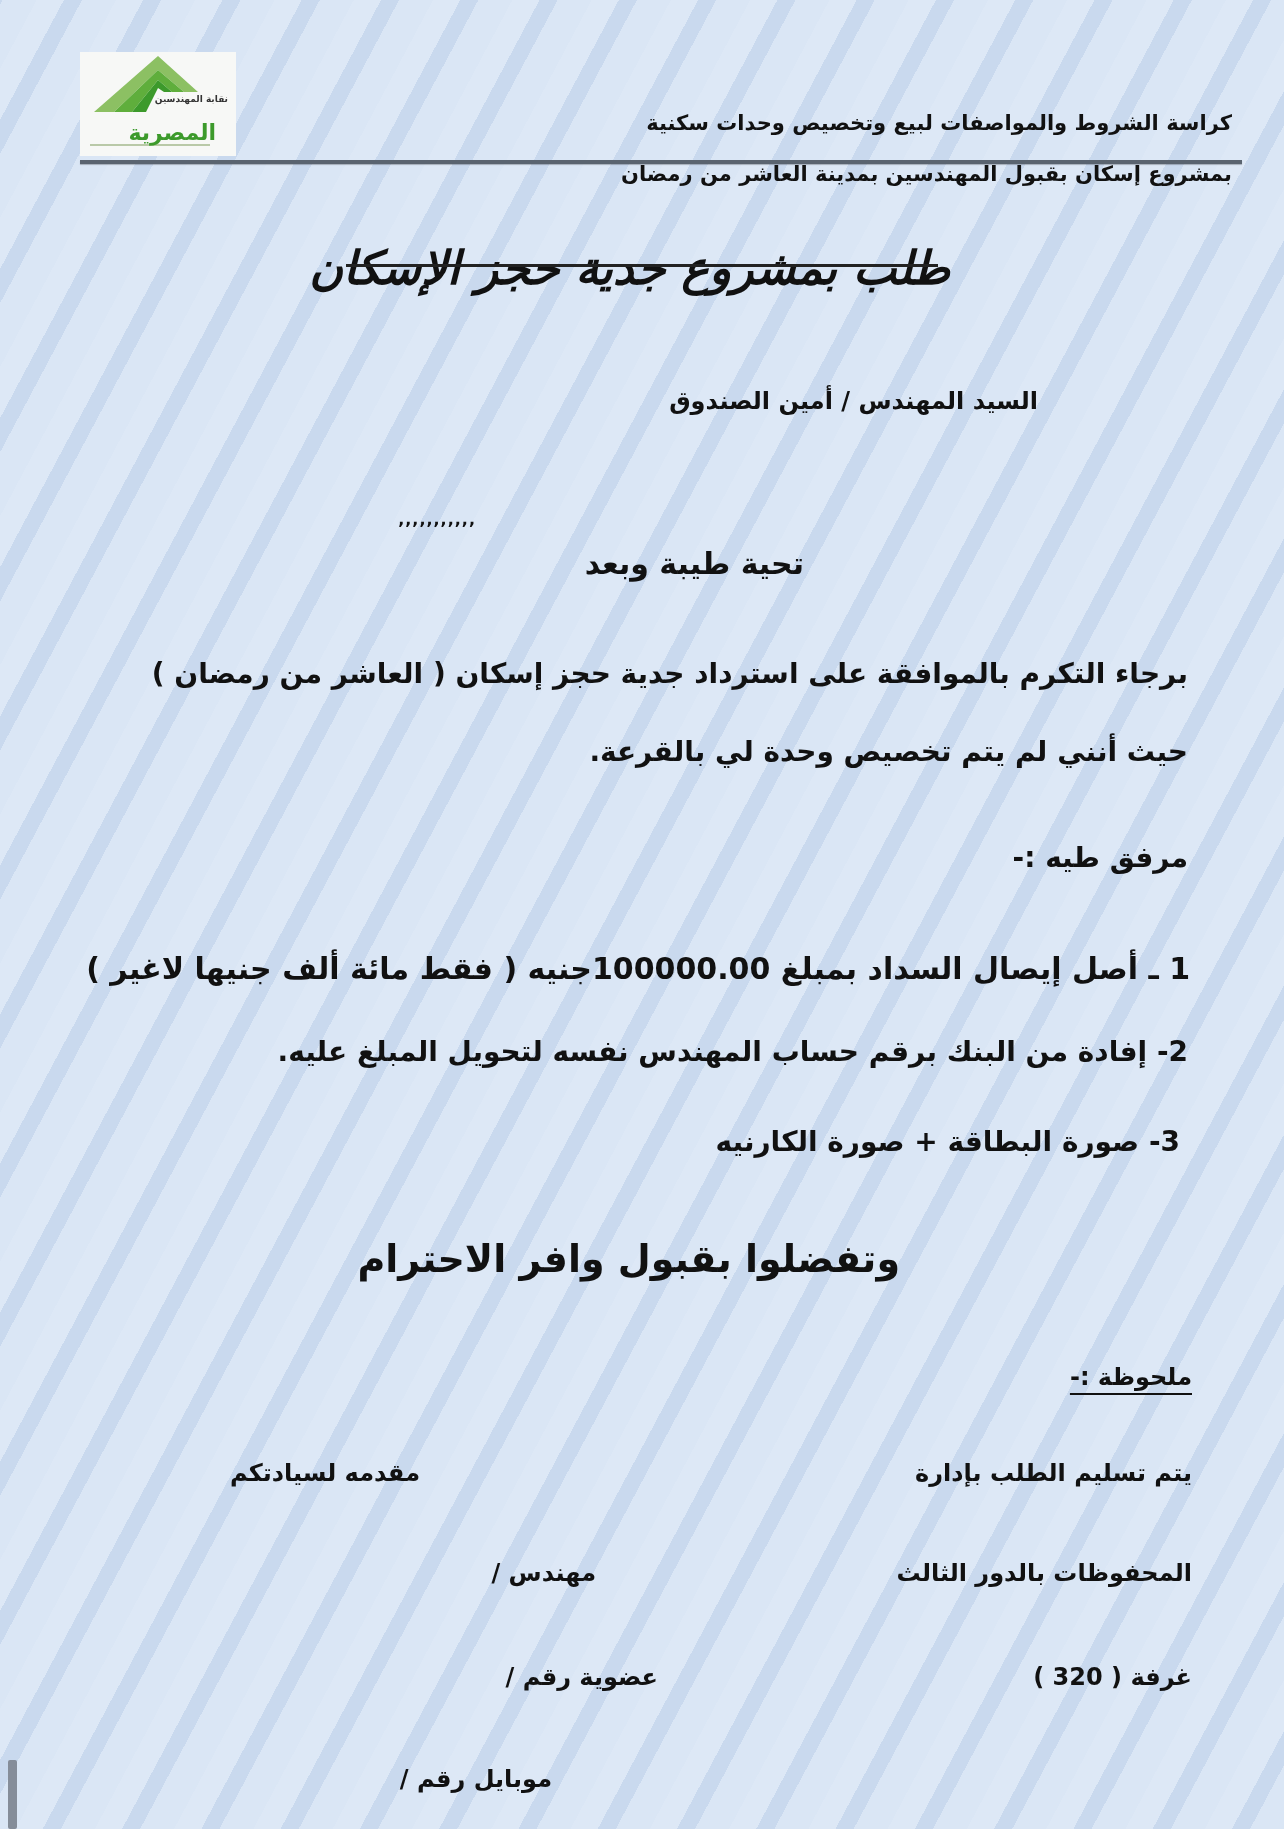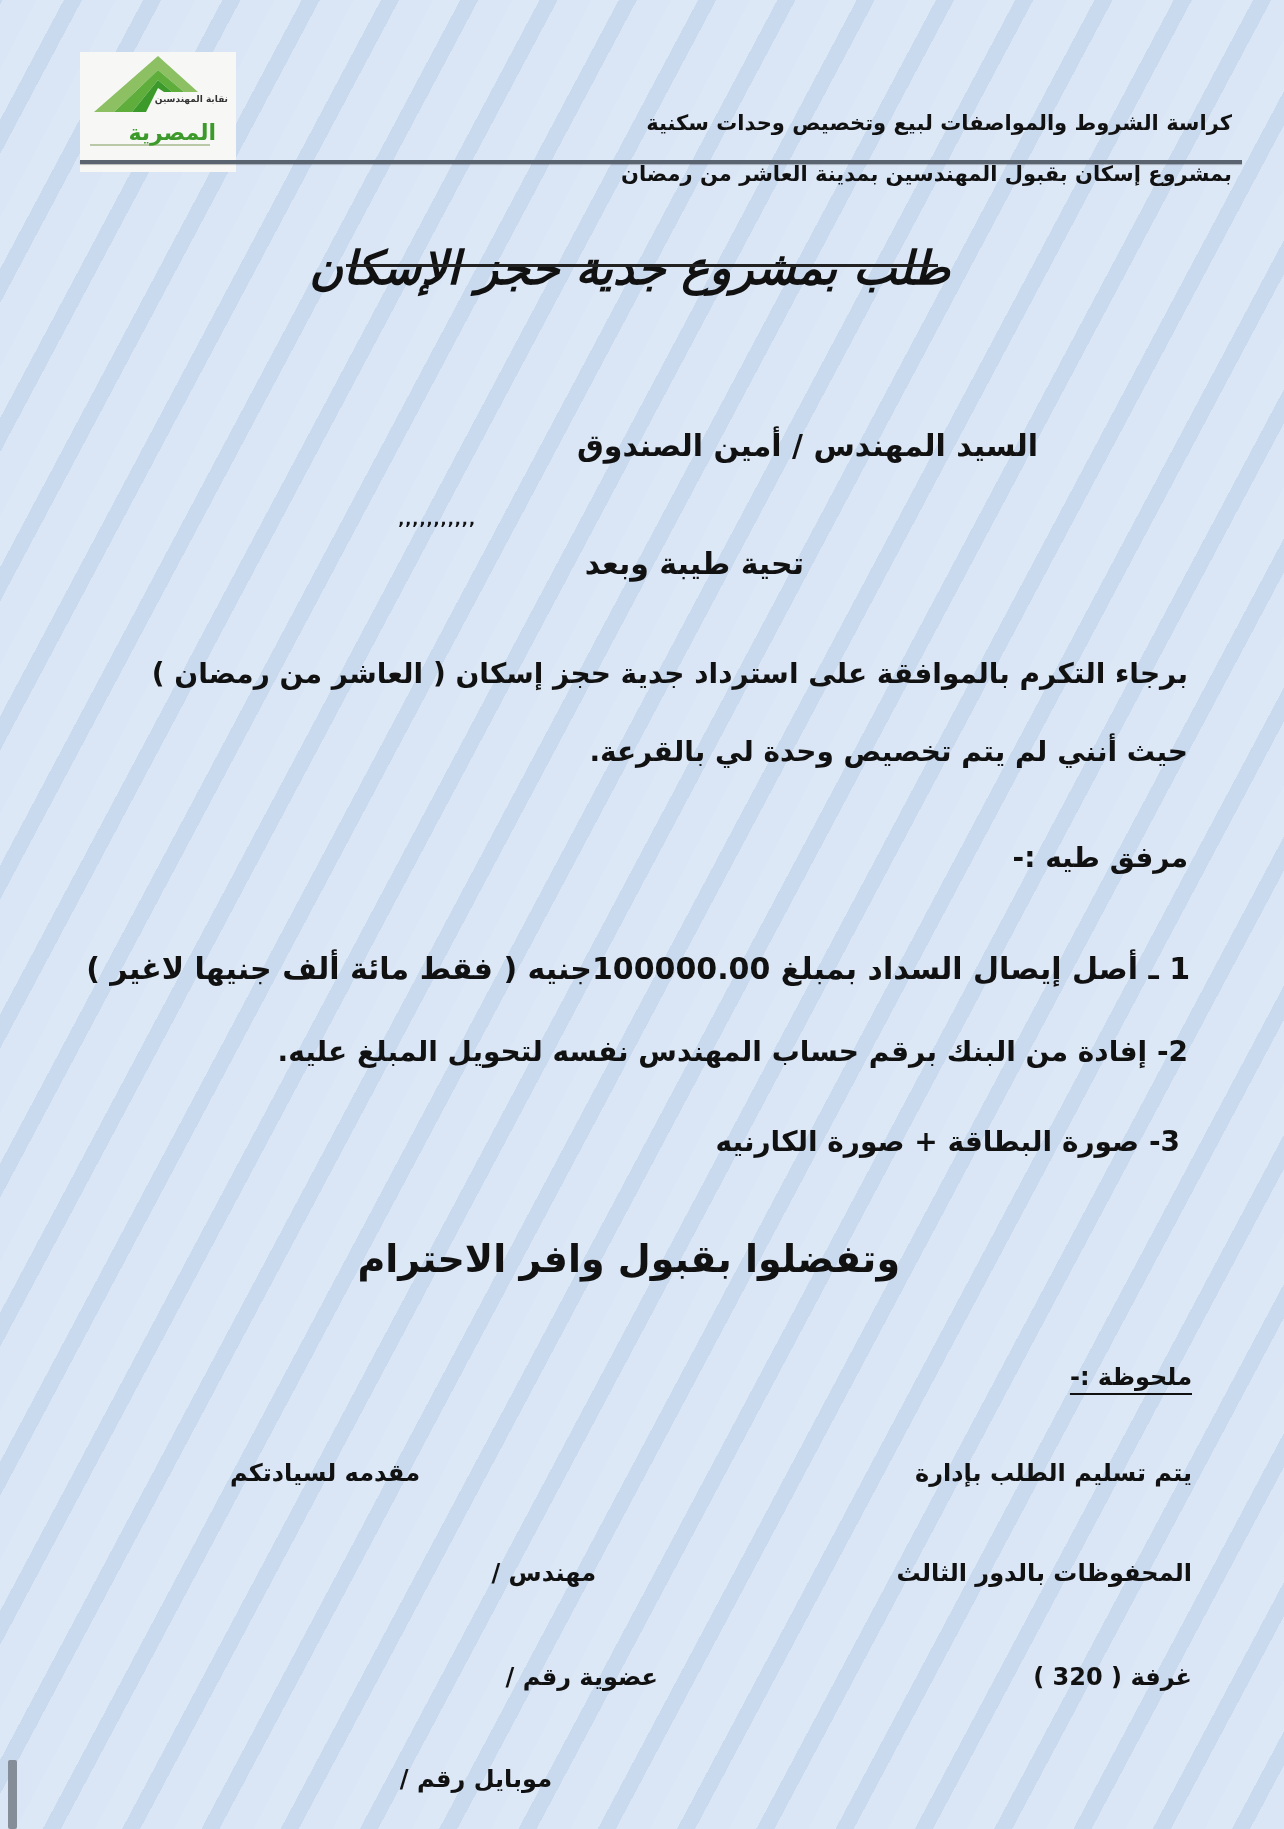--- a/index.html
+++ b/index.html
@@ -14,21 +14,21 @@
         #dae6f5 0px, #dae6f5 30px,
         #c9d9ee 30px, #c9d9ee 46px,
         #dde8f6 46px, #dde8f6 70px
       );
     }
     .abs { position: absolute; }
     .rtl { direction: rtl; unicode-bidi: plaintext; margin-top: 45px; }
 
     
     .logo-box {
-      left: 80px; top: 52px; width: 156px; height: 120px;
+      left: 80px; top: 52px; width: 156px; height: 104px;
       background: #f7f8f6;
       overflow: hidden;
     }
     .logo-box svg { position: absolute; left: 0; top: 0; }
     .logo-sub {
       position: absolute; right: 8px; top: 42px;
       font-size: 9px; font-weight: bold; color: #333;
       direction: rtl; white-space: nowrap;
     }
     .logo-main {
@@ -51,21 +51,21 @@
     
     .title {
       left: 340px; width: 610px; top: 196px;
       text-align: center; font-size: 46px; font-weight: bold; font-style: italic;
       font-family: "DejaVu Serif", serif;
       white-space: nowrap;
     }
     .title-rule { left: 346px; width: 592px; top: 264px; height: 3px; background: #222; }
 
     .addressee {
-      right: 246px; top: 383px; font-size: 30px; font-weight: bold; white-space: nowrap;
+      right: 246px; top: 342px; font-size: 24px; font-weight: bold; white-space: nowrap;
     }
     .greeting {
       right: 480px; top: 501px; font-size: 30px; font-weight: bold; white-space: nowrap;
     }
     .greeting-dots {
       right: 808px; top: 510px; font-size: 16px; font-weight: bold; letter-spacing: 1px; white-space: nowrap;
     }
 
     .para { right: 96px; font-size: 28px; font-weight: bold; white-space: nowrap; text-align: right; }
     .para1 { top: 612px; }

